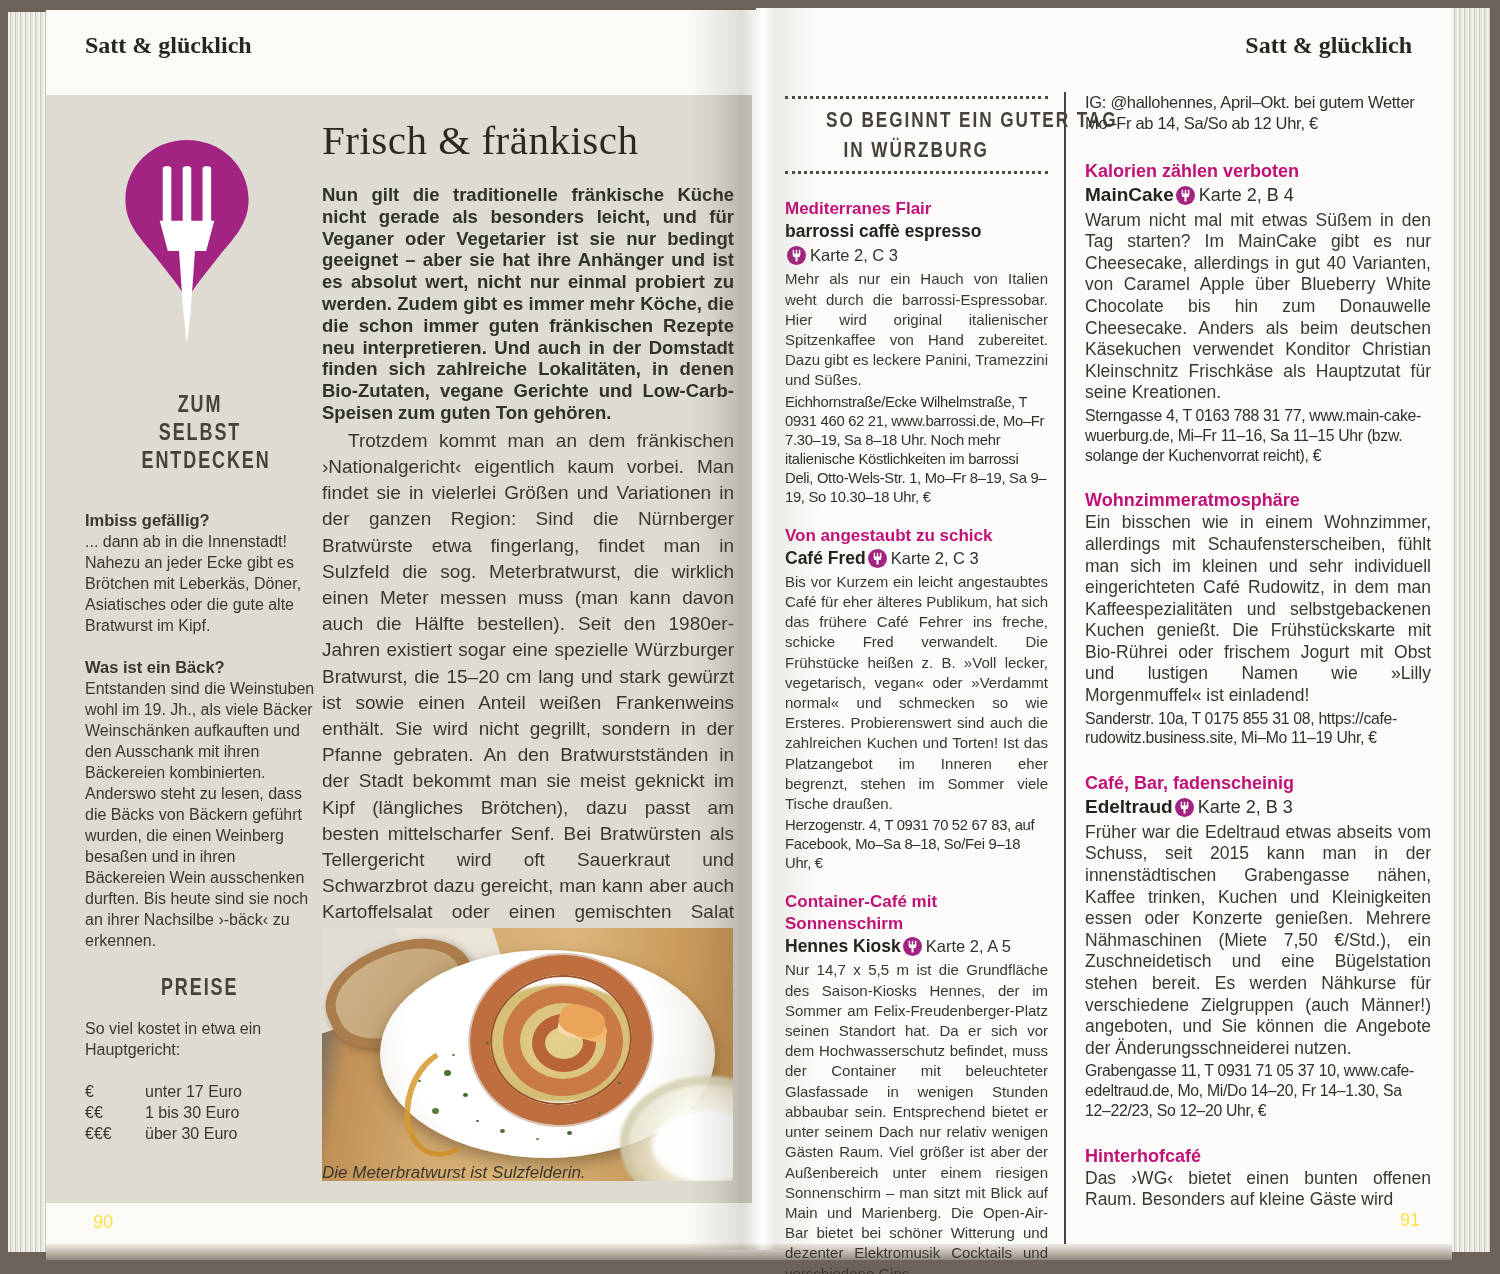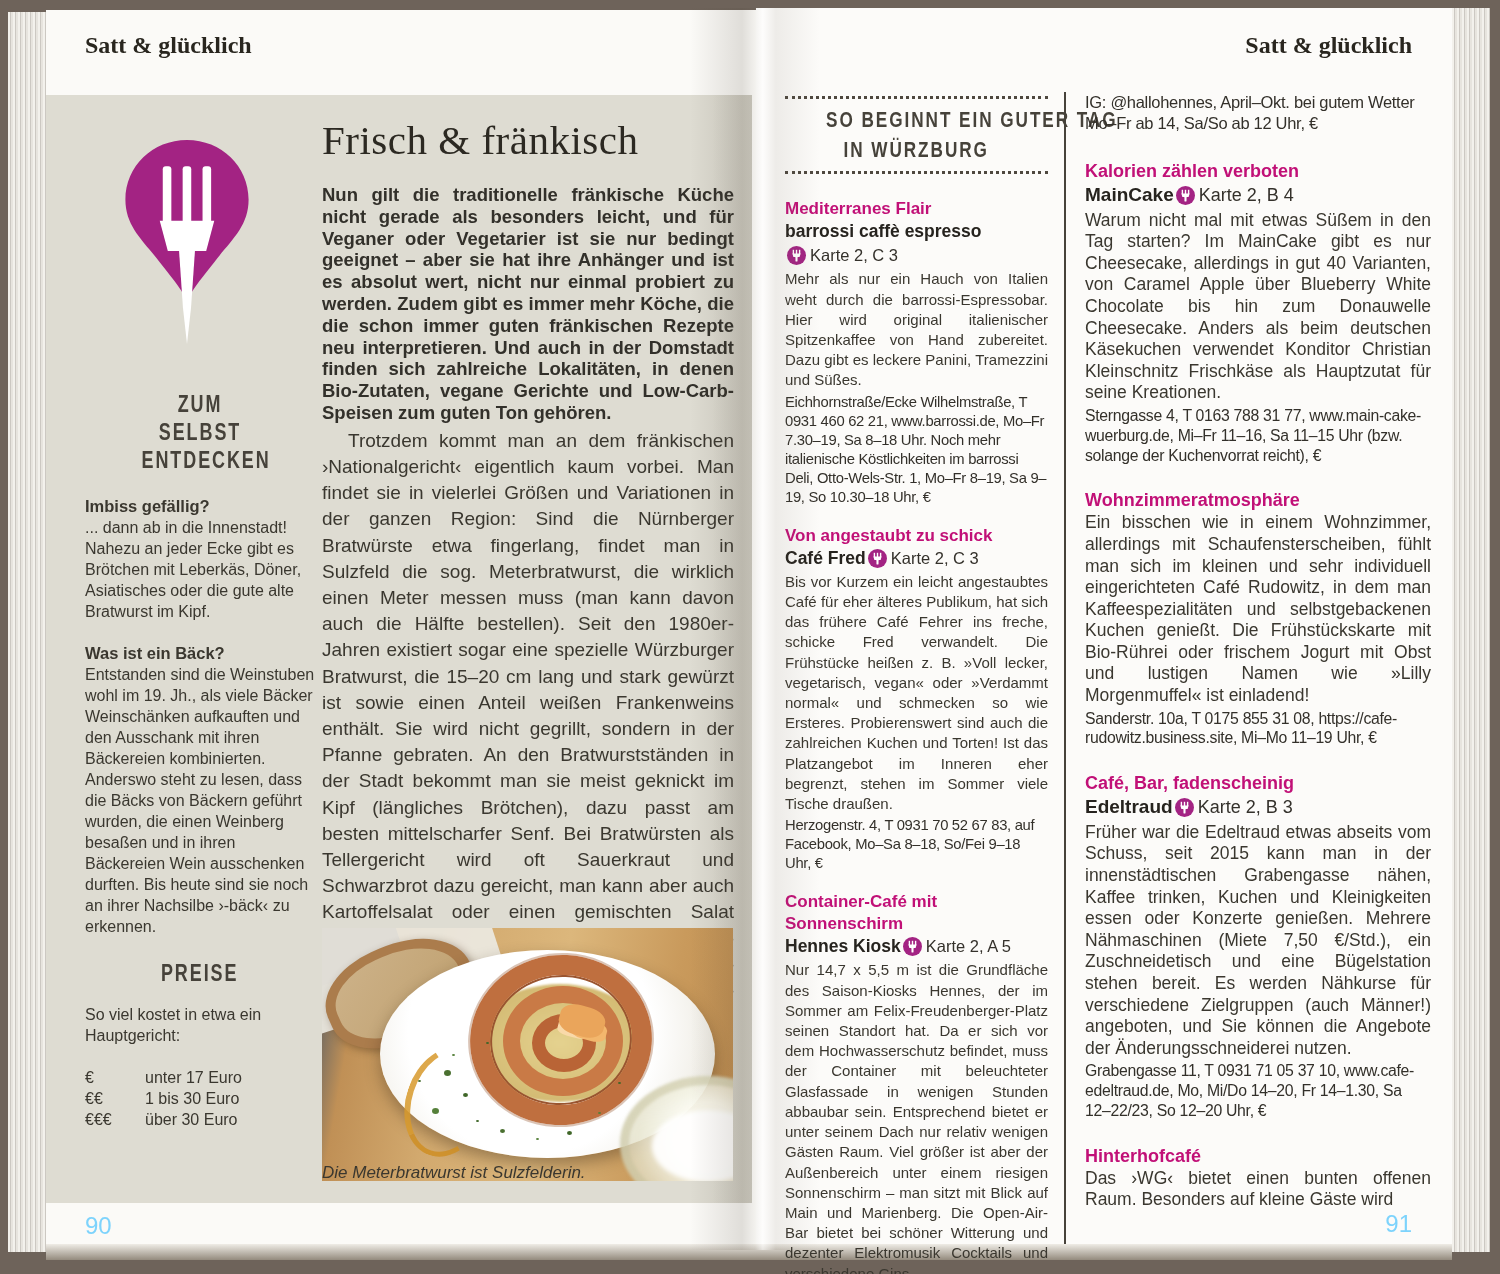--- a/index.html
+++ b/index.html
@@ -23,35 +23,35 @@
   
   .panel{background:#dedcd2;}
   .panel-shade{background:linear-gradient(90deg,rgba(0,0,0,0) 0%,rgba(90,82,68,.14) 100%);}
 
   .runhead{font-family:"Liberation Serif",serif;font-weight:700;font-size:24px;color:#29261f;}
 
   
   .caps{font-weight:700;color:#46423a;letter-spacing:2.5px;transform:scaleX(.78);transform-origin:50% 50%;white-space:nowrap;}
 
   .sidebar{width:230px;font-size:16px;line-height:21px;color:#3a372f;}
-  .sidebar .caps-block{text-align:center;font-size:23px;line-height:28px;margin-bottom:22px;}
+  .sidebar .caps-block{text-align:center;font-size:23px;line-height:28px;margin-bottom:36px;}
   .sb-title{font-weight:700;font-size:16.5px;}
   .sb-block{margin-bottom:21px;}
   .preise{text-align:center;font-size:23px;margin:26px 0 20px 0;}
   .price-table{margin-top:21px;}
   .price-row{display:flex;}
   .price-sym{width:60px;}
 
   .main-col{width:412px;}
   .art-title{font-family:"Liberation Serif",serif;font-weight:400;font-size:41px;color:#2c2922;margin:0 0 20px 0;letter-spacing:.5px;}
   .intro{font-weight:700;font-size:18.5px;line-height:21.8px;text-align:justify;color:#32302a;}
   .body-txt{font-size:19px;line-height:26.2px;text-align:justify;text-indent:26px;margin-top:4px;color:#3a372f;}
 
   .caption{font-style:italic;font-size:17px;color:#3a372f;}
-  .pagenum{font-size:24px;color:#7dd3fc;}
+  .pagenum{font-size:18px;color:#fde047;margin-left:8px;}
 
   
   .dotted{border-top:3px dotted #4e483f;height:0;margin:6px 0;}
   .banner{text-align:center;font-size:22px;line-height:30px;margin:4px 0;}
   .vrule{background:#47423b;}
 
   .col1{width:263px;font-size:15px;line-height:20.2px;}
   .col2{width:346px;font-size:17.5px;line-height:21.6px;}
   .entry{margin-bottom:18px;}
   .col2 .entry{margin-bottom:24px;}

